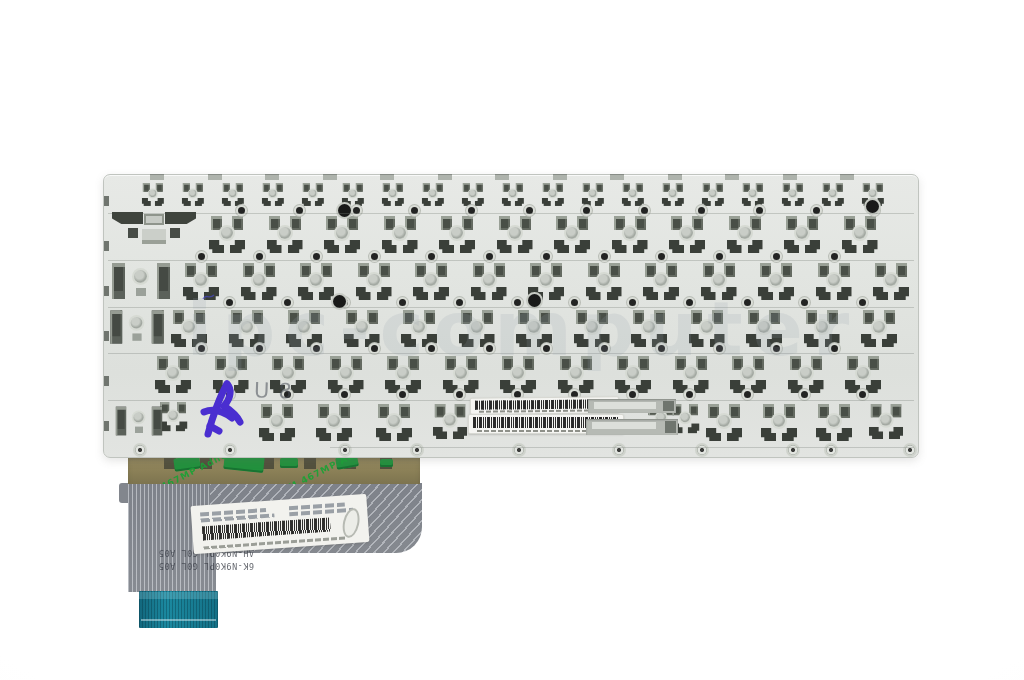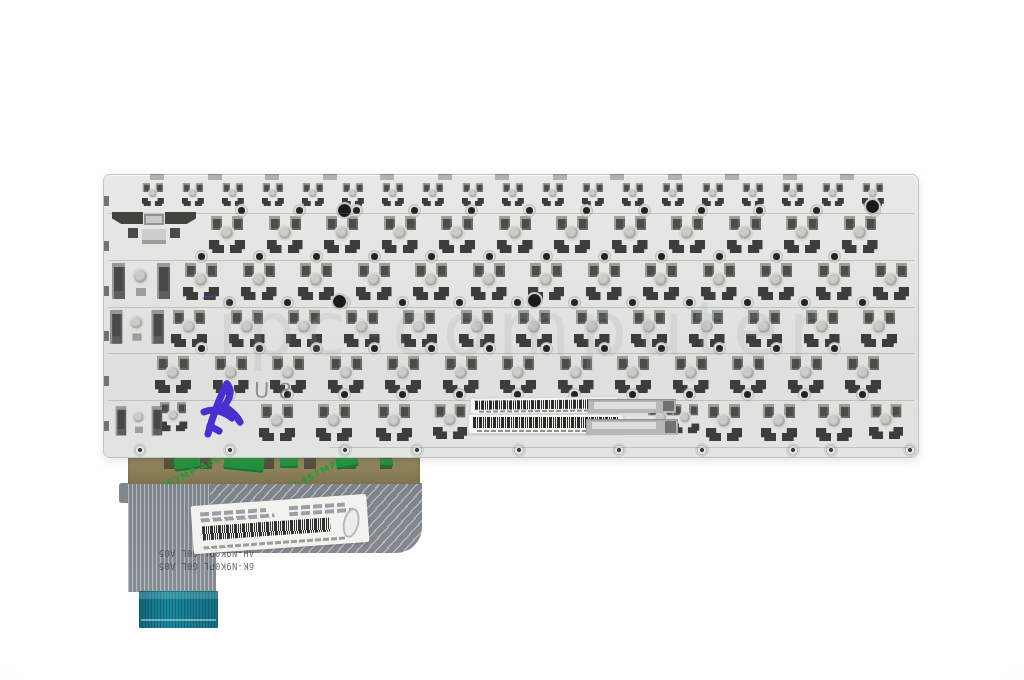--- a/index.html
+++ b/index.html
@@ -71,21 +71,21 @@
                 repeating-linear-gradient(90deg,#2b2b2b 0 2px,transparent 2px 7px);}
   .bclabel .micro{position:absolute;left:8px;right:8px;bottom:1px;height:2px;
      background:repeating-linear-gradient(90deg,#8e9089 0 5px,transparent 5px 7px);}
   .win{position:absolute;background:#b6bab4;z-index:5;box-shadow:inset 0 1px 2px rgba(60,62,58,.4);}
   .win .bar{position:absolute;left:6px;top:3px;width:70%;height:7px;background:#dcdfda;}
   .win .cap{position:absolute;right:2px;top:2px;bottom:2px;width:11px;background:#6f756e;}
 
   
   #watermark{
     position:absolute;left:128px;top:286px;width:790px;z-index:6;
-    font-size:74px;font-weight:400;letter-spacing:10px;color:rgba(147,160,174,.17);
+    font-size:74px;font-weight:700;letter-spacing:10px;color:rgba(147,160,174,.17);
     text-align:center;pointer-events:none;
   }
 
   
   #scribble{position:absolute;left:196px;top:376px;z-index:7;}
   #pencil{position:absolute;left:254px;top:379px;z-index:7;font-size:21px;letter-spacing:9px;
           color:rgba(72,78,88,.55);transform:rotate(2deg);font-weight:400;}
   #bluemark{position:absolute;left:202px;top:292px;z-index:7;}
 
   

